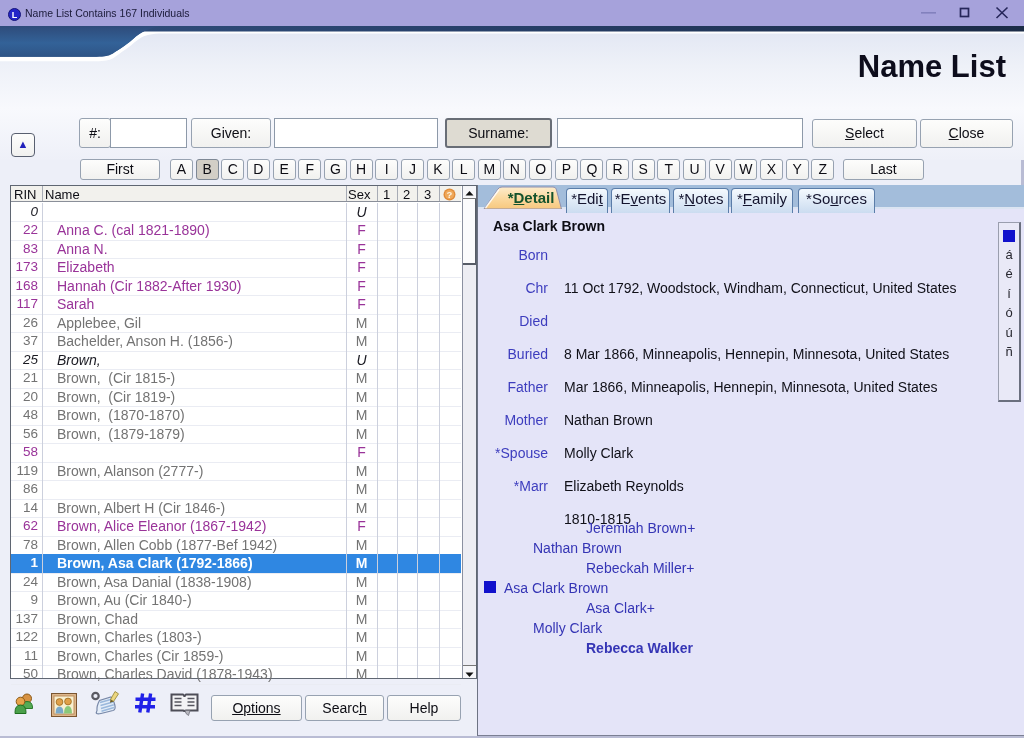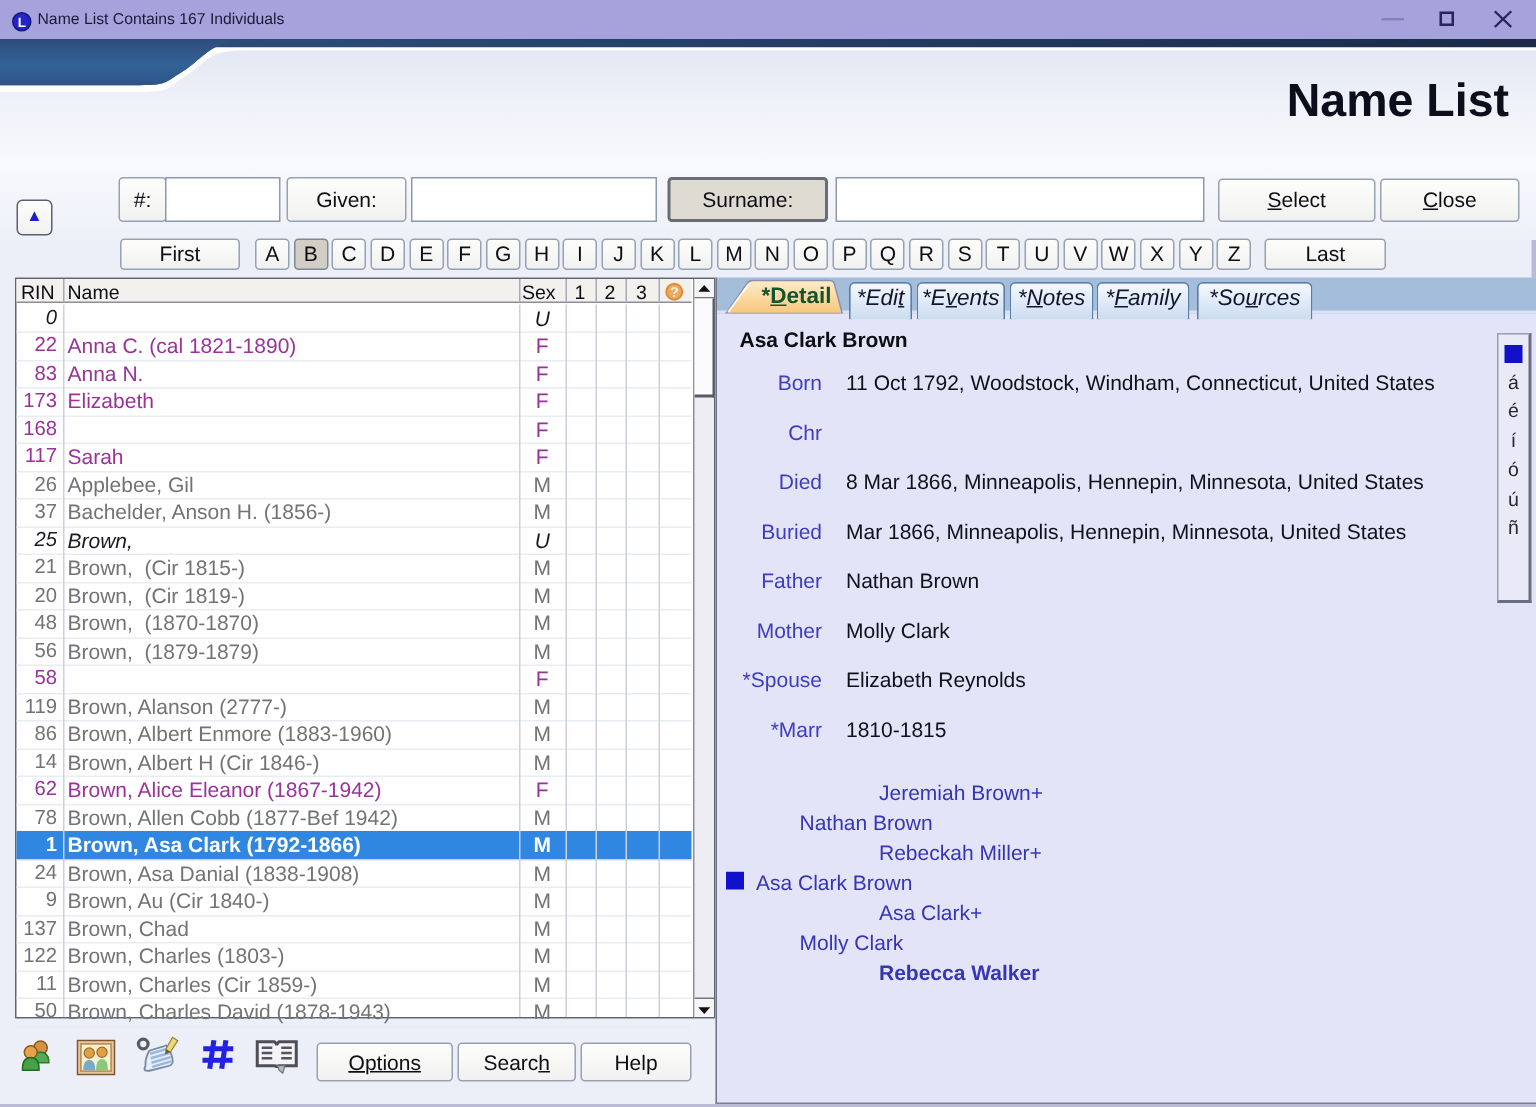--- a/index.html
+++ b/index.html
@@ -34,41 +34,41 @@
 .abtn { top:159px; height:21px; line-height:19px; }
 #firstbtn { left:80px; width:80px; }
 #lastbtn { left:843px; width:81px; }
 
 
 #table { left:10px; top:185px; width:467px; height:494px; border:1px solid #5f6672; background:#fff; }
 #thead { position:absolute; left:0; top:0; width:450px; height:16px; background:#f2f1ed; border-bottom:1.5px solid #8a8f99; font-size:13px; color:#0d0d14; }
 .hv { position:absolute; top:0; bottom:0; width:1px; background:#a7abb5; }
 .row { position:absolute; left:0; width:450px; height:18.5px; font-size:14px; white-space:nowrap; }
 .rin { position:absolute; left:0; top:0; width:30.5px; text-align:right; height:100%; font-size:13.5px; }
-.nm  { position:absolute; left:34px; top:0; height:100%; }
+.nm  { position:absolute; left:46px; top:0; height:100%; }
 .sx  { position:absolute; left:335px; top:0; width:31px; text-align:center; height:100%; }
 .M { color:#737373; } .F { color:#993399; } .U { color:#1a1a22; font-style:italic; }
 .gridv { position:absolute; top:17px; bottom:0; width:1px; background:#ccd0dd; }
 .rline { position:absolute; left:0; width:450px; height:1px; background:#eaecf3; }
 #tsel { position:absolute; left:0; width:450px; height:18.5px; background:#2f87e2; font-size:14px; }
 #tsel .rin,#tsel .nm,#tsel .sx { color:#fff; font-weight:bold; }
 
 
 #tsb { position:absolute; right:0; top:0; width:14px; height:492px; background:#ededf3; border-left:1px solid #8b90a0; }
 .sbbtn { position:absolute; left:0; width:13px; height:13px; background:#f6f6f9; }
 #tthumb { position:absolute; left:0; top:13px; width:13px; height:66px; background:#fbfbfd; border-bottom:2px solid #565b66; border-right:1px solid #565b66; }
 
 
 #rpanel { left:477px; top:185px; width:547px; height:551px; background:#e4e4f8; border-bottom:1px solid #7b7f93; border-left:1px solid #6d7383; }
 #tabstrip { position:absolute; left:0; top:0; width:547px; height:24px; background:#a3bddb; border-bottom:2px solid #dbe4f2; }
-.tab { position:absolute; top:3px; height:25px; background:linear-gradient(180deg,#f4f9fe,#cbdcf0); border:1px solid #5b7da9; border-bottom:none; border-radius:4px 4px 0 0; font-size:15px; color:#14142e; text-align:center; line-height:20px;font-style:italic; }
+.tab { position:absolute; top:3px; height:25px; background:linear-gradient(180deg,#f4f9fe,#cbdcf0); border:1px solid #5b7da9; border-bottom:none; border-radius:4px 4px 0 0; font-size:15px; color:#14142e; text-align:center; line-height:20px; }
 .tsc { display:inline-block; white-space:nowrap; }
 .tabtxt { position:absolute; top:3px; height:21px; font-size:15px; color:#14532d; text-align:center; line-height:20px; white-space:nowrap; }
 .lbl { position:absolute; color:#3d3dbe; font-size:14px; text-align:right; width:70px; }
-.val { position:absolute; left:86px; color:#101018; font-size:14px; white-space:nowrap; }
+.val { position:absolute; left:86px; color:#101018; font-size:14px; white-space:nowrap;margin-top:33px; }
 .ped { position:absolute; color:#3535b5; font-size:14px; white-space:nowrap; }
 
 
 #pal { position:absolute; left:520px; top:36.5px; width:23px; height:180px; background:#e9e9f7; border:1px solid #9a9eae; border-right:2px solid #6a6f7e; border-bottom:2px solid #6a6f7e; text-align:center; }
 #pal .sq { width:12px; height:12px; background:#1111cc; margin:7px auto 3px; }
 #pal div.ch { font-size:13px; color:#26262e; height:19.6px; line-height:19.6px; }
 
 
 #optionsbtn { left:211px; top:695px; width:91px; height:26px; line-height:24px;text-decoration:underline; }
 #searchbtn { left:305px; top:695px; width:79px; height:26px; line-height:24px; }
@@ -204,20 +204,21 @@
       </div>
       <div class="rline" style="top:72.02px;"></div>
       <div class="row" style="top:72.02px;">
         <span class="rin F">173</span>
         <span class="nm F">Elizabeth</span>
         <span class="sx F">F</span>
       </div>
       <div class="rline" style="top:90.52px;"></div>
       <div class="row" style="top:90.52px;">
         <span class="rin F">168</span>
+        <span class="nm F">Hannah (Cir 1882-After 1930)</span>
         <span class="sx F">F</span>
       </div>
       <div class="rline" style="top:109.02px;"></div>
       <div class="row" style="top:109.02px;">
         <span class="rin F">117</span>
         <span class="nm F">Sarah</span>
         <span class="sx F">F</span>
       </div>
       <div class="rline" style="top:127.53px;"></div>
       <div class="row" style="top:127.53px;">
@@ -268,21 +269,20 @@
       </div>
       <div class="rline" style="top:275.57px;"></div>
       <div class="row" style="top:275.57px;">
         <span class="rin M">119</span>
         <span class="nm M">Brown, Alanson (2777-)</span>
         <span class="sx M">M</span>
       </div>
       <div class="rline" style="top:294.07px;"></div>
       <div class="row" style="top:294.07px;">
         <span class="rin M">86</span>
-        <span class="nm M">Brown, Albert Enmore (1883-1960)</span>
         <span class="sx M">M</span>
       </div>
       <div class="rline" style="top:312.58px;"></div>
       <div class="row" style="top:312.58px;">
         <span class="rin M">14</span>
         <span class="nm M">Brown, Albert H (Cir 1846-)</span>
         <span class="sx M">M</span>
       </div>
       <div class="rline" style="top:331.08px;"></div>
       <div class="row" style="top:331.08px;">

